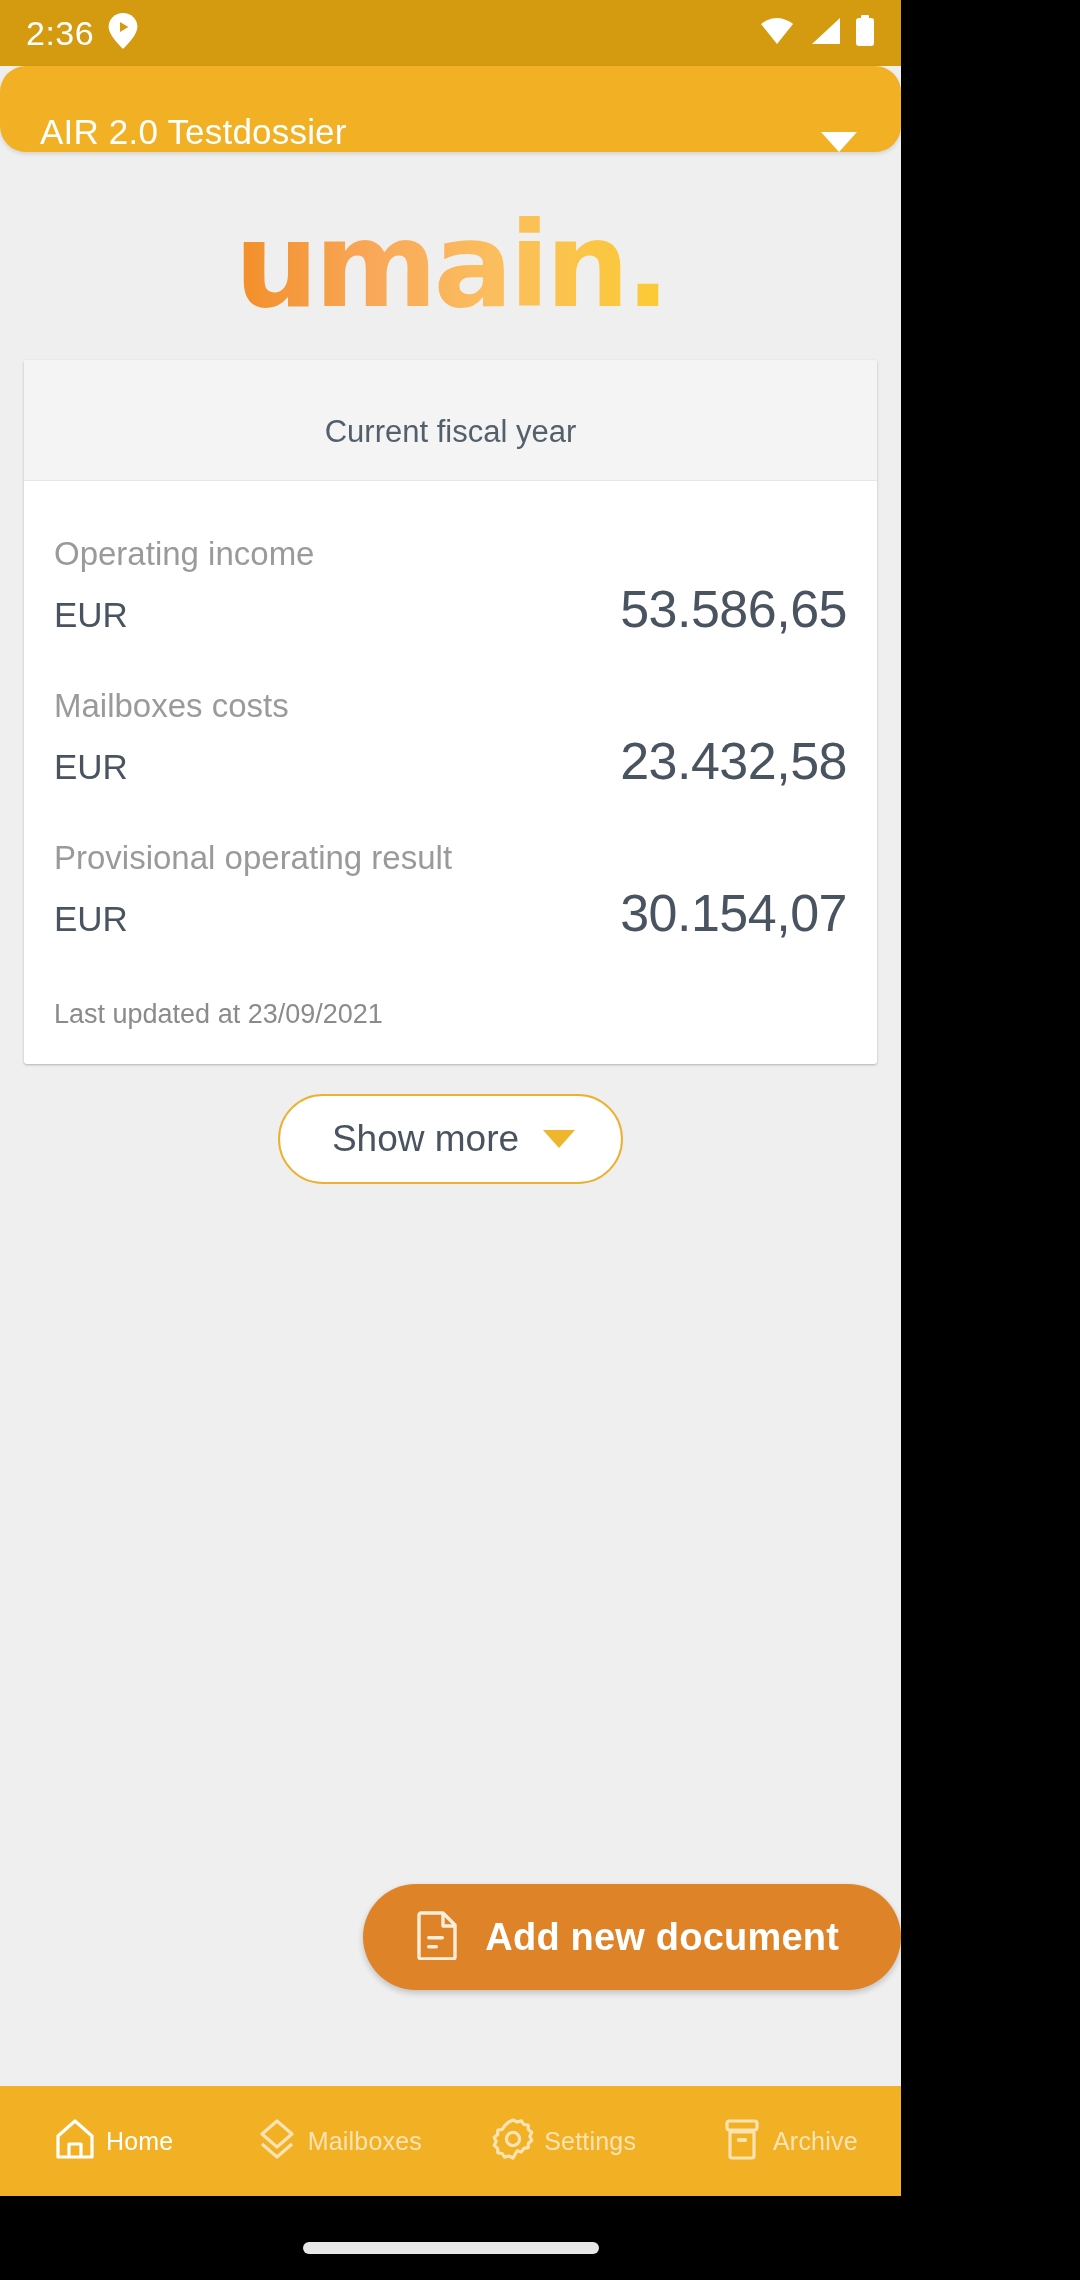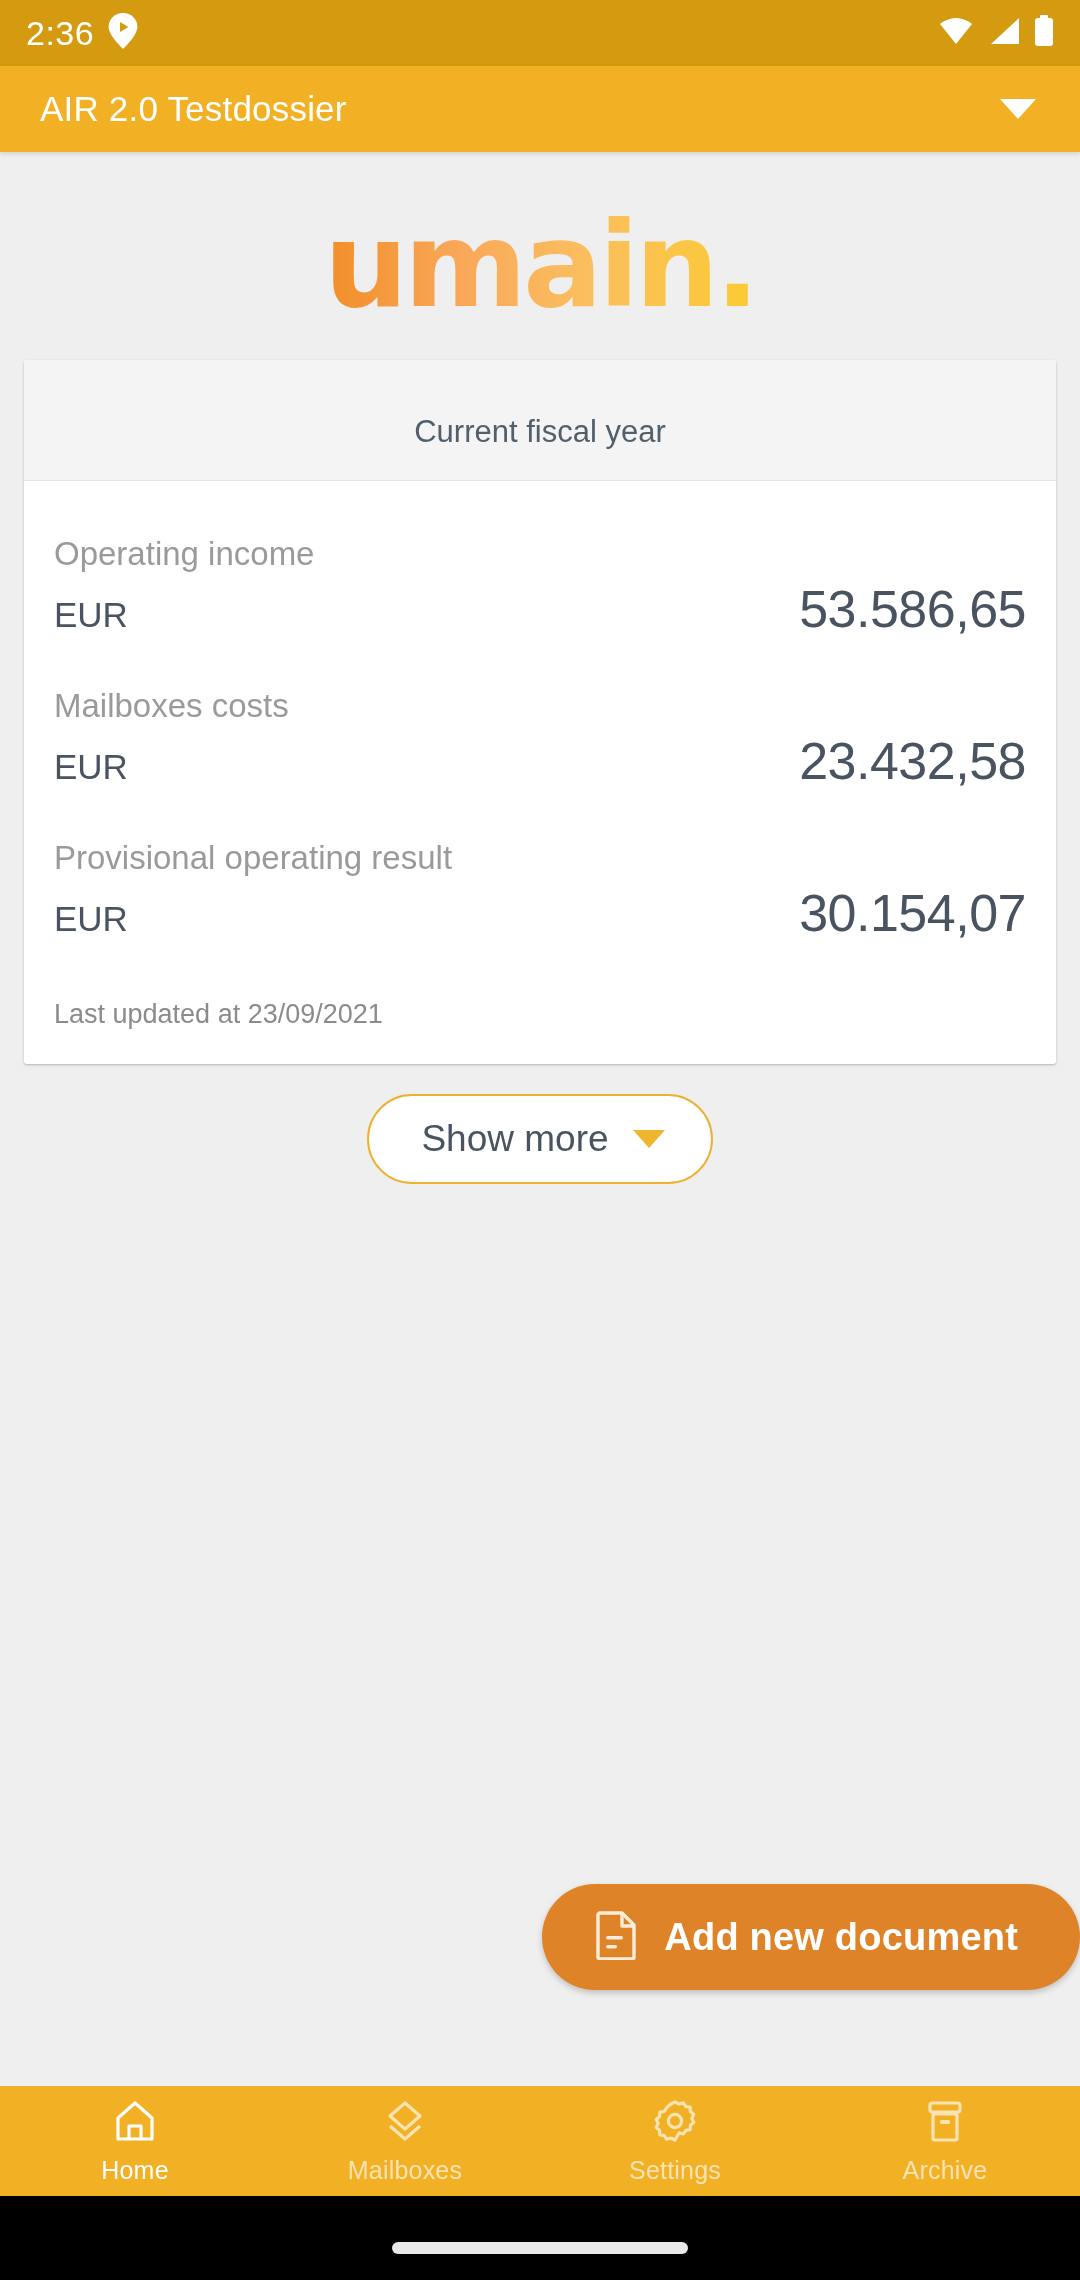--- a/index.html
+++ b/index.html
@@ -4,21 +4,21 @@
 <style>
   * { margin:0; padding:0; box-sizing:border-box; }
   html, body {
     width:1080px; height:2280px;
     background:#000;
     font-family:"Liberation Sans", sans-serif;
     overflow:hidden;
   }
   #screen {
     position:relative;
-    width:1080px; height:2280px;
+    width:901px; height:2280px;
     background:#EFEFEF;
   }
 
   
   .statusbar {
     height:66px;
     background:#D49A10;
     display:flex; align-items:center;
     padding:0 26px;
     color:#FFFFFF;
@@ -29,24 +29,24 @@
     font-family:"Liberation Sans", sans-serif;
   }
   .sb-left { display:flex; align-items:center; gap:14px; }
   .sb-right { margin-left:auto; display:flex; align-items:center; gap:13px; }
   .sb-icon { display:block; }
 
   
   .appbar {
     height:86px;
     background:#F2B124;
-    display:flex; align-items:center;
+    display:flex; align-items:flex-end;
     padding:0 38px 0 40px;
     box-shadow:0 2px 4px rgba(0,0,0,.12);
-    position:relative; z-index:5;
+    position:relative; z-index:5;border-radius:26px;
   }
   .appbar-title {
     color:#FFFFFF;
     font-size:35px;
     font-weight:400;
     letter-spacing:.2px;
     flex:1;
   }
   .caret-white {
     width:0; height:0;
@@ -194,21 +194,21 @@
 
   
   .bottomnav {
     height:110px;
     background:#F2B124;
     display:flex;
     align-items:center;
   }
   .navitem {
     flex:1;
-    display:flex; flex-direction:column;
+    display:flex; flex-direction:row;
     align-items:center; justify-content:center;
     gap:8px;
     height:100%;
   }
   .navlabel { font-size:25px; letter-spacing:.2px; }
   .navitem.active { color:#FFFFFF; }
   .navitem.inactive { color:#FBE3B4; }
 
   
   .gesturebar {

